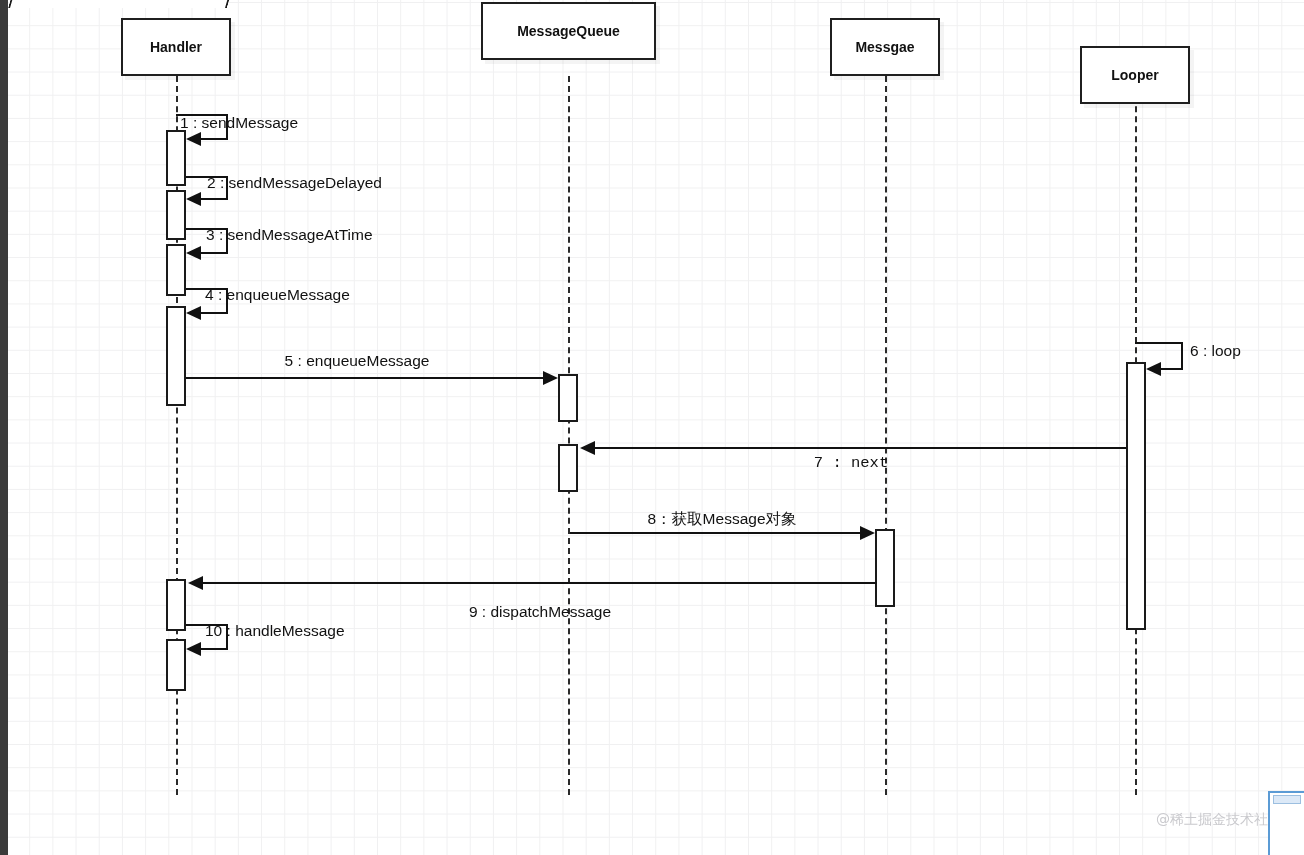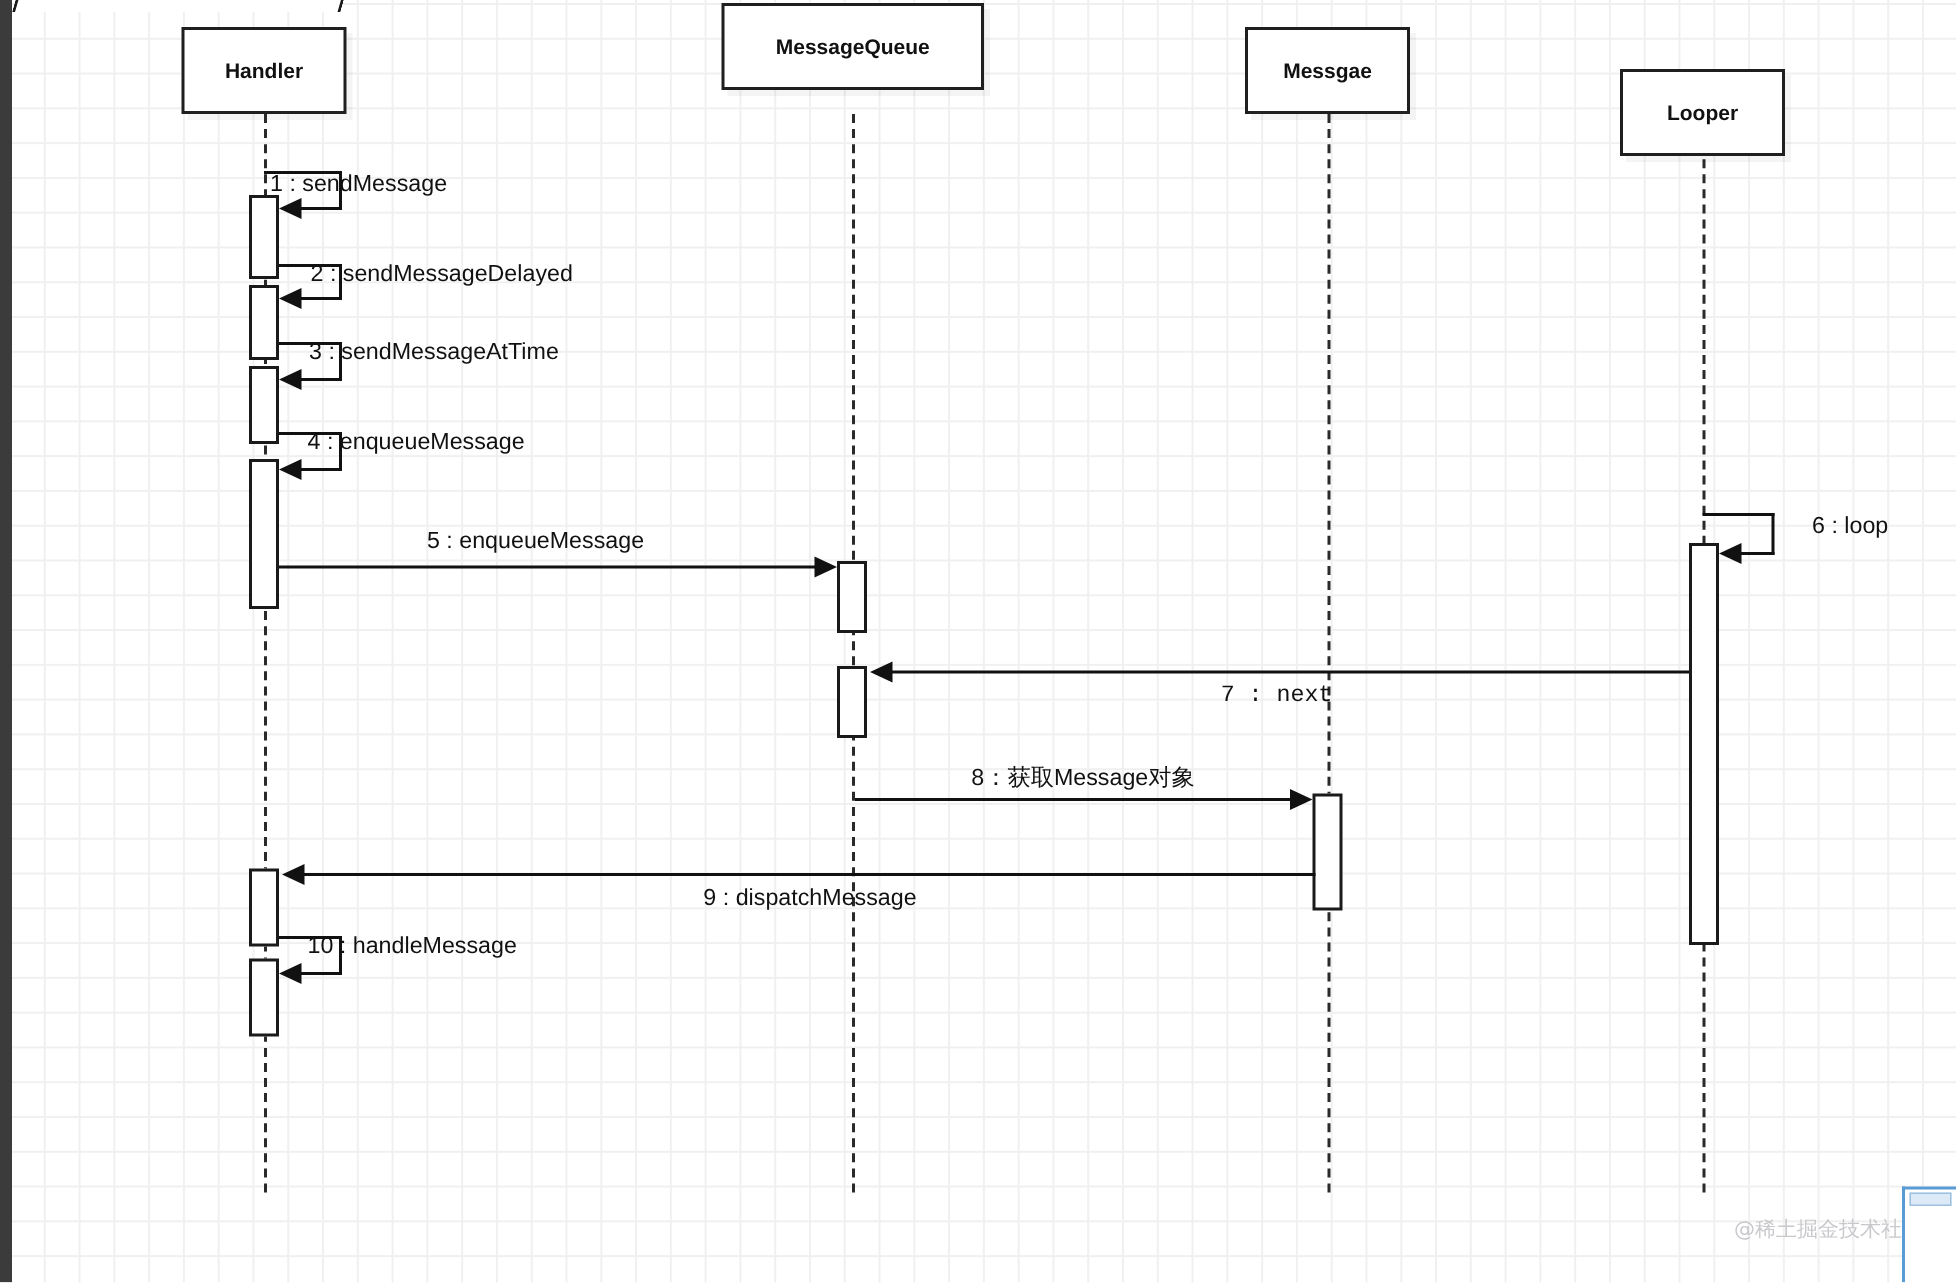--- a/index.html
+++ b/index.html
@@ -198,33 +198,33 @@
   <div class="msg-label" style="left:205px; top:287px;">4 : enqueueMessage</div>
 
   <div class="msg-line" style="left:186px; top:377px; width:358px;"></div>
   <div class="arrow-right" style="left:543px; top:371px;"></div>
   <div class="msg-label center" style="left:357px; top:353px;">5 : enqueueMessage</div>
 
   <div class="msg-line" style="left:1135px; top:342px; width:48px;"></div>
   <div class="seg-v" style="left:1181px; top:342px; height:28px;"></div>
   <div class="msg-line" style="left:1152px; top:368px; width:31px;"></div>
   <div class="arrow-left" style="left:1146px; top:362px;"></div>
-  <div class="msg-label" style="left:1190px; top:343px;margin-left:18px;">6 : loop</div>
+  <div class="msg-label" style="left:1190px; top:343px;">6 : loop</div>
 
   <div class="msg-line" style="left:592px; top:447px; width:534px;"></div>
   <div class="arrow-left" style="left:580px; top:441px;"></div>
   <div class="msg-label center" style="left:851px; top:456px;font-family:Liberation Mono, monospace;">7 : next</div>
 
   <div class="msg-line" style="left:570px; top:532px; width:291px;"></div>
   <div class="arrow-right" style="left:860px; top:526px;"></div>
   <div class="msg-label center" style="left:722px; top:511px;">8：获取Message对象</div>
 
   <div class="msg-line" style="left:200px; top:582px; width:677px;"></div>
   <div class="arrow-left" style="left:188px; top:576px;"></div>
-  <div class="msg-label center" style="left:540px; top:591px;">9 : dispatchMessage</div>
+  <div class="msg-label center" style="left:540px; top:604px;">9 : dispatchMessage</div>
 
   <div class="msg-line" style="left:186px; top:624px; width:42px;"></div>
   <div class="seg-v" style="left:226px; top:624px; height:26px;"></div>
   <div class="msg-line" style="left:192px; top:648px; width:36px;"></div>
   <div class="arrow-left" style="left:186px; top:642px;"></div>
   <div class="msg-label" style="left:205px; top:623px;">10 : handleMessage</div>
 
   <div id="watermark">@稀土掘金技术社区</div>
 
   <div id="br-panel">

